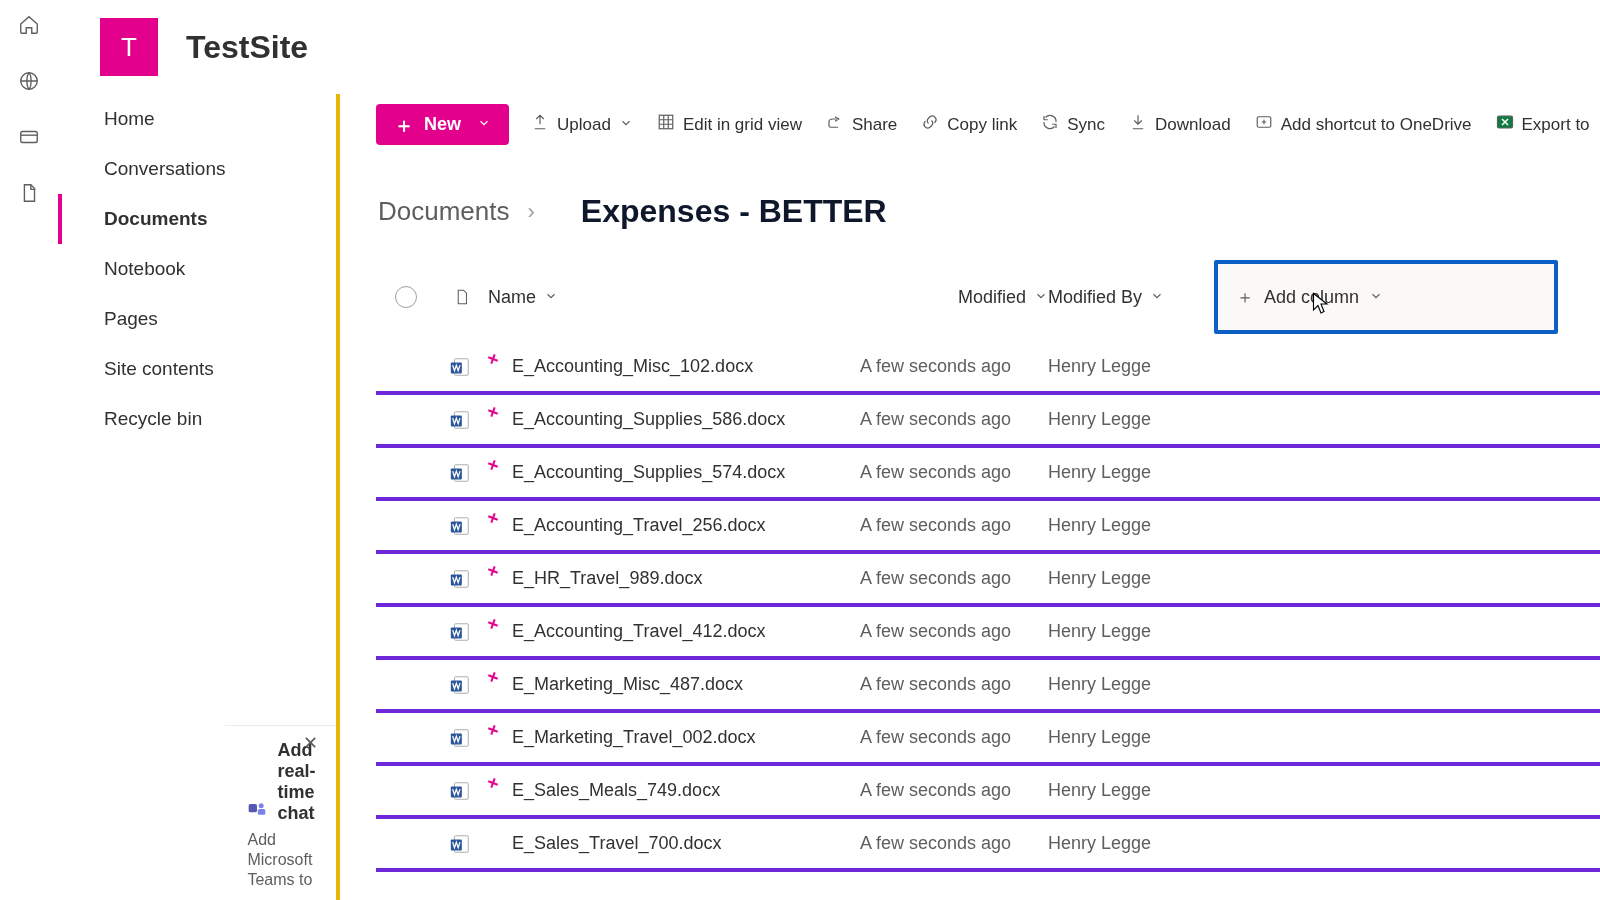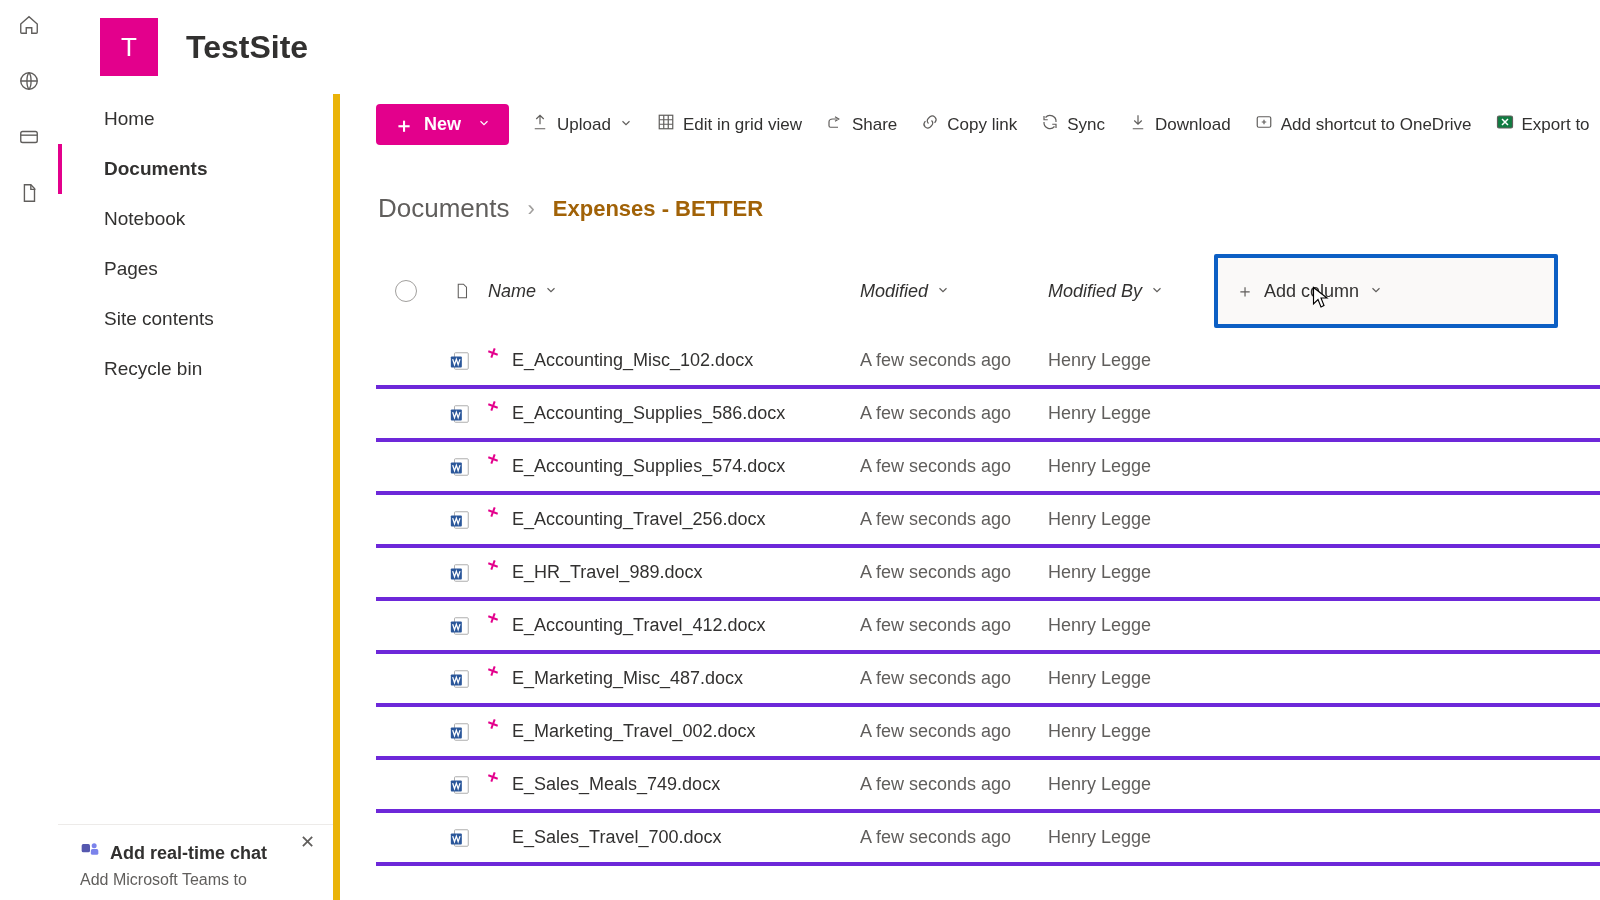--- a/index.html
+++ b/index.html
@@ -65,23 +65,23 @@
   }
 
   .body-row {
     flex: 1;
     display: flex;
     min-height: 0;
   }
 
   .sidebar {
     width: 282px;
-    border-right: 7px solid #eab308;
-    display: flex;
-    flex-direction: column;
+    border-right: 4px solid #eab308;
+    display: flex;
+    flex-direction: row;
     position: relative;
   }
   .nav-item {
     padding: 14px 0 14px 42px;
     font-size: 19px;
     color: #323130;
     cursor: pointer;
     border-left: 4px solid transparent;
   }
   .nav-item.active {
@@ -177,49 +177,49 @@
   .bc-root {
     font-size: 26px;
     color: #605e5c;
     cursor: pointer;
   }
   .bc-sep {
     color: #a19f9d;
     font-size: 22px;
   }
   .bc-leaf {
-    font-size: 22px;
+    font-size: 32px;
     font-weight: 600;
-    color: #a16207;
+    color: #0f172a;
+    margin-left: 28px;
   }
 
   .table-wrap {
     flex: 1;
     overflow: auto;
   }
   .thead {
     display: flex;
     align-items: center;
     padding: 8px 0;
     color: #323130;
     font-size: 18px;
   }
   .col-select { width: 60px; display:flex; justify-content:center; }
   .col-type   { width: 52px; display:flex; justify-content:center; }
   .col-name   { width: 372px; }
-  .col-mod    { width: 188px; }
+  .col-mod    { width: 188px; justify-content: flex-end; }
   .col-by     { width: 166px; }
   .col-add    { width: 344px; }
 
   .th {
     display: flex;
     align-items: center;
     gap: 8px;
     cursor: pointer;
-    font-style: italic;
   }
 
   .select-circle {
     width: 22px; height: 22px;
     border: 1px solid #a19f9d;
     border-radius: 50%;
   }
   .type-ic svg { width: 18px; height: 18px; stroke:#605e5c; stroke-width:1.4; fill:none; }
 
   .add-col-cell {
@@ -318,20 +318,21 @@
   <div class="main">
     <div class="site-header">
       <div class="site-logo">T</div>
       <div class="site-title">TestSite</div>
     </div>
 
     <div class="body-row">
       <div class="sidebar">
         <div id="nav-items">
             <div class="nav-item">Home</div>
+            <div class="nav-item">Conversations</div>
             <div class="nav-item active">Documents</div>
             <div class="nav-item">Notebook</div>
             <div class="nav-item">Pages</div>
             <div class="nav-item">Site contents</div>
             <div class="nav-item">Recycle bin</div>
           </div>
 
         <div class="promo">
           <div class="promo-close">✕</div>
           <div class="promo-head">

